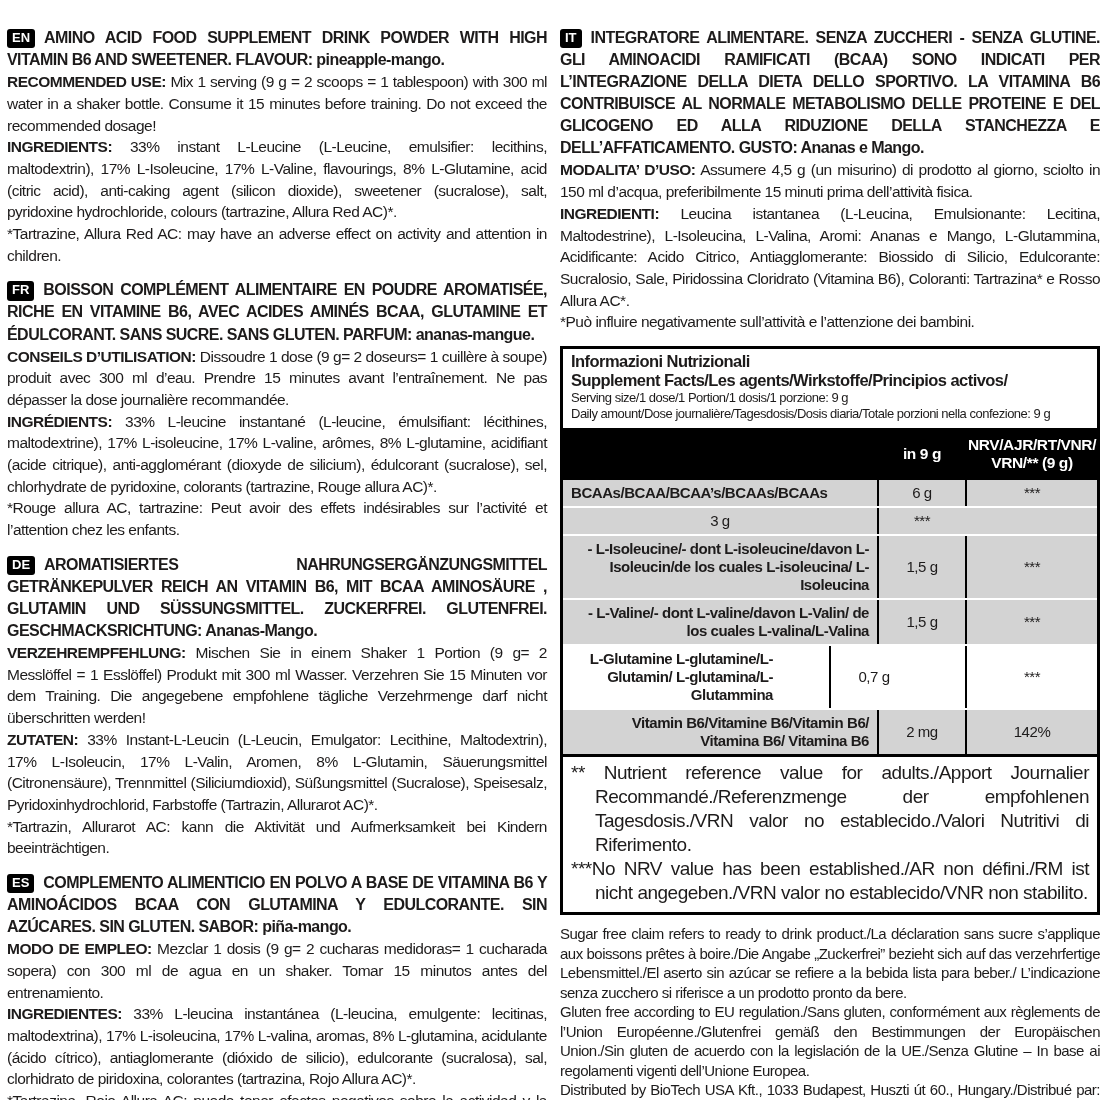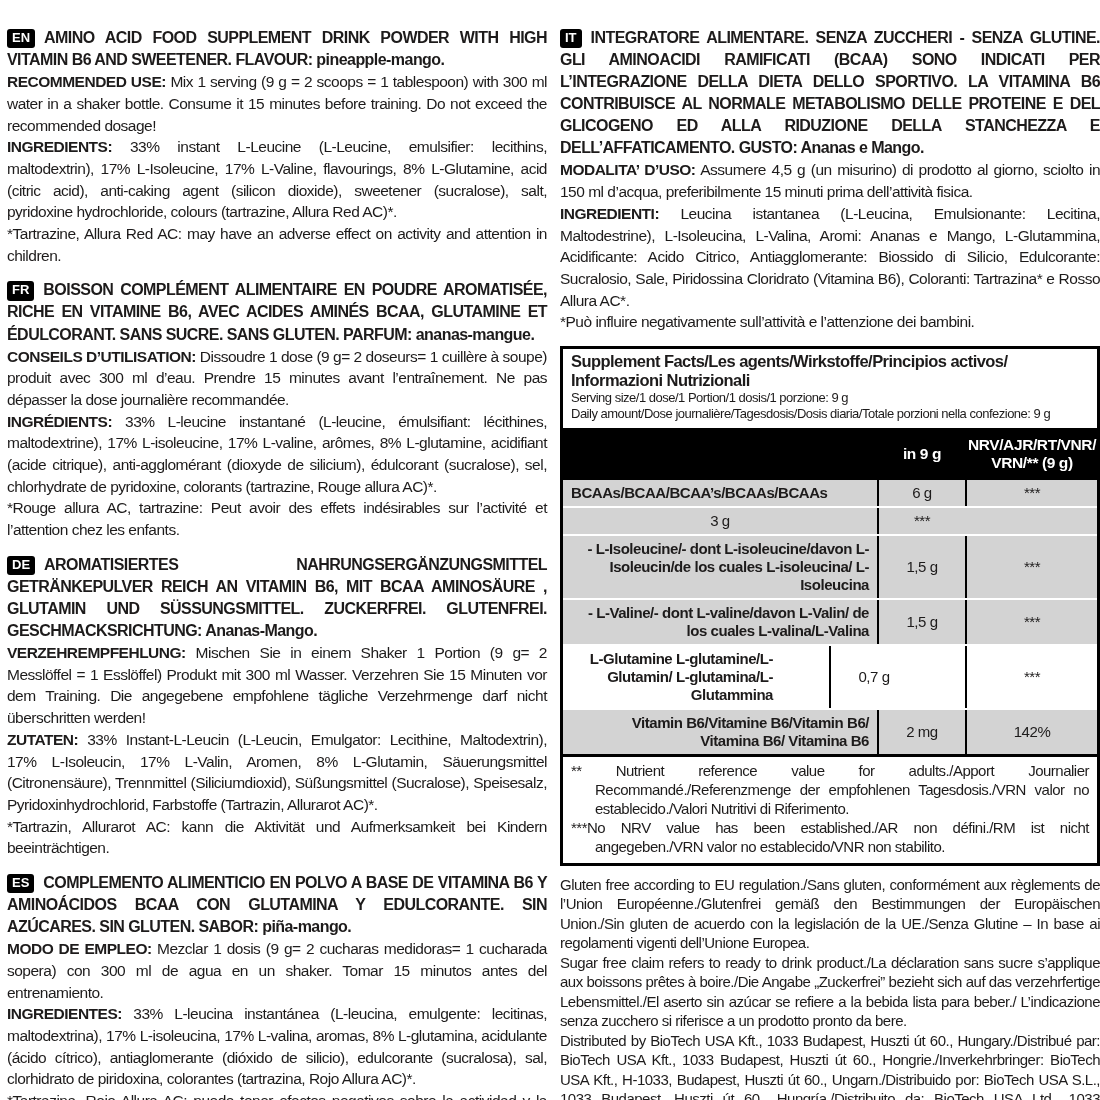--- a/index.html
+++ b/index.html
@@ -93,21 +93,21 @@
   .fbody .frow { background: var(--row-gray, #d3d3d3); }
   .fbody .frow.white { background: #ffffff; gap: 48px; }
   .fbody .frow + .frow { border-top: 2px solid #ffffff; }
   .fbody .fc + .fc, .fhead .fc + .fc { border-left: 2px solid #000; }
   .fhead .fc + .fc { border-left-color: #000; }
   .facts-foot {
     border-top: 3px solid #000;
     padding: 4px 8px 7px 8px;
   }
   .fnitem {
-    font-size: 15px;
+    font-size: 19px;
     letter-spacing: -0.5px;
     line-height: 1.27;
     padding-left: 24px;
     text-indent: -24px;
     text-align: justify;
   }
 
   
   .notes p {
     font-size: 15px;
@@ -156,22 +156,22 @@
 
     <section class="lang">
       <p class="lead"><span class="badge">IT</span><span><b>INTEGRATORE ALIMENTARE. SENZA ZUCCHERI - SENZA GLUTINE. GLI AMINOACIDI RAMIFICATI (BCAA) SONO INDICATI PER L’INTEGRAZIONE DELLA DIETA DELLO SPORTIVO. LA VITAMINA B6 CONTRIBUISCE AL NORMALE METABOLISMO DELLE PROTEINE E DEL GLICOGENO ED ALLA RIDUZIONE DELLA STANCHEZZA E DELL’AFFATICAMENTO. GUSTO:</b><span> Ananas e Mango.</span></span></p>
       <p class="body"><b>MODALITA’ D’USO:</b><span> Assumere 4,5 g (un misurino) di prodotto al giorno, sciolto in 150 ml d’acqua, preferibilmente 15 minuti prima dell’attività fisica.</span></p>
       <p class="body"><b>INGREDIENTI:</b><span> Leucina istantanea (L-Leucina, Emulsionante: Lecitina, Maltodestrine), L-Isoleucina, L-Valina, Aromi: Ananas e Mango, L-Glutammina, Acidificante: Acido Citrico, Antiagglomerante: Biossido di Silicio, Edulcorante: Sucralosio, Sale, Piridossina Cloridrato (Vitamina B6), Coloranti: Tartrazina* e Rosso Allura AC*.</span></p>
       <p class="body"><span>*Può influire negativamente sull’attività e l’attenzione dei bambini.</span></p>
     </section>
 
     <div class="facts">
       <div class="facts-head">
+        <div class="facts-title">Informazioni Nutrizionali</div>
         <div class="facts-title">Supplement Facts/Les agents/Wirkstoffe/Principios activos/</div>
-        <div class="facts-title">Informazioni Nutrizionali</div>
         <div class="facts-sub">Serving size/1 dose/1 Portion/1 dosis/1 porzione: 9 g</div>
         <div class="facts-sub">Daily amount/Dose journalière/Tagesdosis/Dosis diaria/Totale porzioni nella confezione: 9 g</div>
       </div>
 
       <div class="frow fhead">
         <div class="fc label"></div>
         <div class="fc val">in 9 g</div>
         <div class="fc val">NRV/AJR/RT/VNR/ VRN/** (9 g)</div>
       </div>
 
@@ -207,20 +207,20 @@
         </div>
       </div>
 
       <div class="facts-foot">
         <div class="fnitem">** Nutrient reference value for adults./Apport Journalier Recommandé./Referenzmenge der empfohlenen Tagesdosis./VRN valor no establecido./Valori Nutritivi di Riferimento.</div>
         <div class="fnitem">***No NRV value has been established./AR non défini./RM ist nicht angegeben./VRN valor no establecido/VNR non stabilito.</div>
       </div>
     </div>
 
     <div class="notes">
+      <p>Sugar free claim refers to ready to drink product./La déclaration sans sucre s’applique aux boissons prêtes à boire./Die Angabe „Zuckerfrei” bezieht sich auf das verzehrfertige Lebensmittel./El aserto sin azúcar se refiere a la bebida lista para beber./ L’indicazione senza zucchero si riferisce a un prodotto pronto da bere.</p>
       <p>Gluten free according to EU regulation./Sans gluten, conformément aux règlements de l’Union Européenne./Glutenfrei gemäß den Bestimmungen der Europäischen Union./Sin gluten de acuerdo con la legislación de la UE./Senza Glutine – In base ai regolamenti vigenti dell’Unione Europea.</p>
-      <p>Sugar free claim refers to ready to drink product./La déclaration sans sucre s’applique aux boissons prêtes à boire./Die Angabe „Zuckerfrei” bezieht sich auf das verzehrfertige Lebensmittel./El aserto sin azúcar se refiere a la bebida lista para beber./ L’indicazione senza zucchero si riferisce a un prodotto pronto da bere.</p>
       <p>Distributed by BioTech USA Kft., 1033 Budapest, Huszti út 60., Hungary./Distribué par: BioTech USA Kft., 1033 Budapest, Huszti út 60., Hongrie./Inverkehrbringer: BioTech USA Kft., H-1033, Budapest, Huszti út 60., Ungarn./Distribuido por: BioTech USA S.L., 1033 Budapest, Huszti út 60., Hungría./Distribuito da: BioTech USA Ltd., 1033 Budapest, Huszti út 60., Ungheria.</p>
 
     </div>
 
   </div>
 </div>
 
 </body></html>

